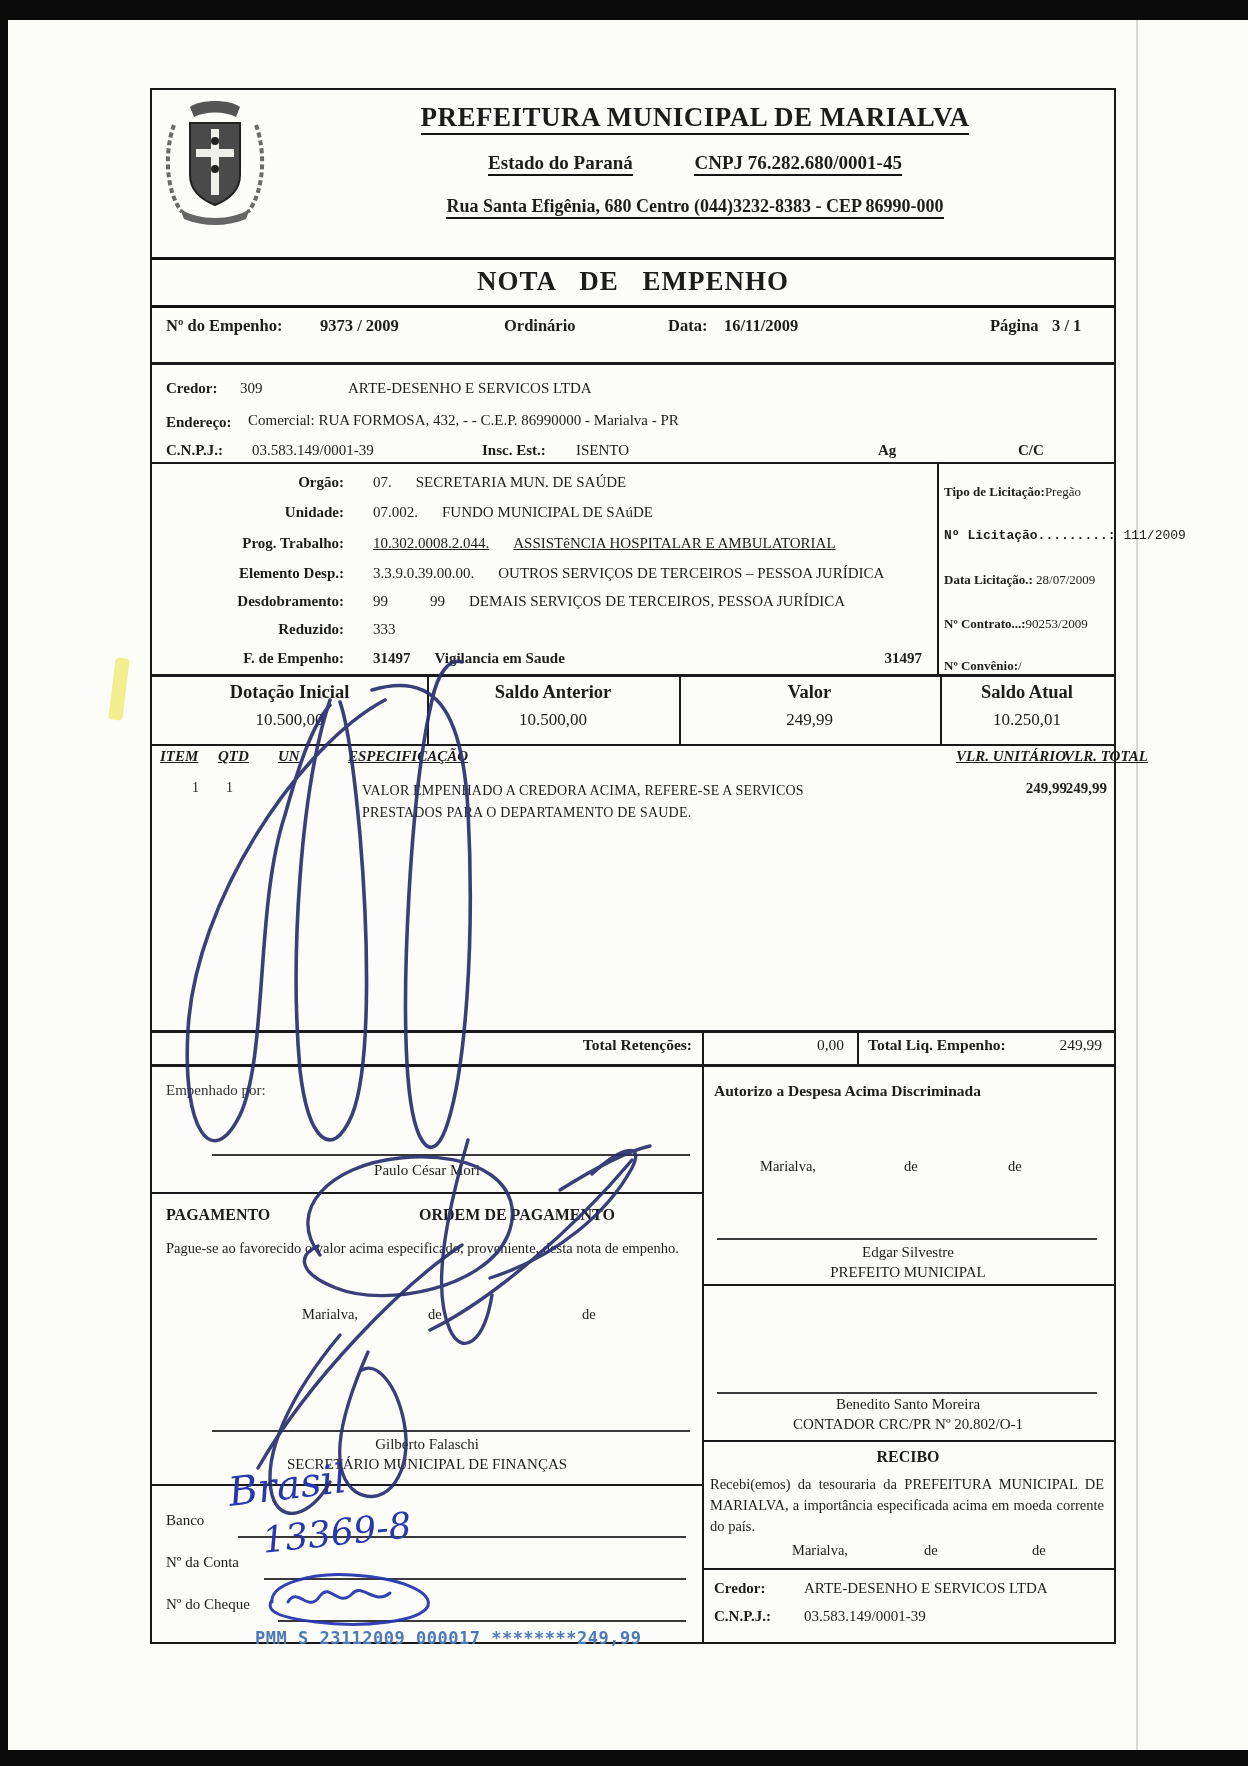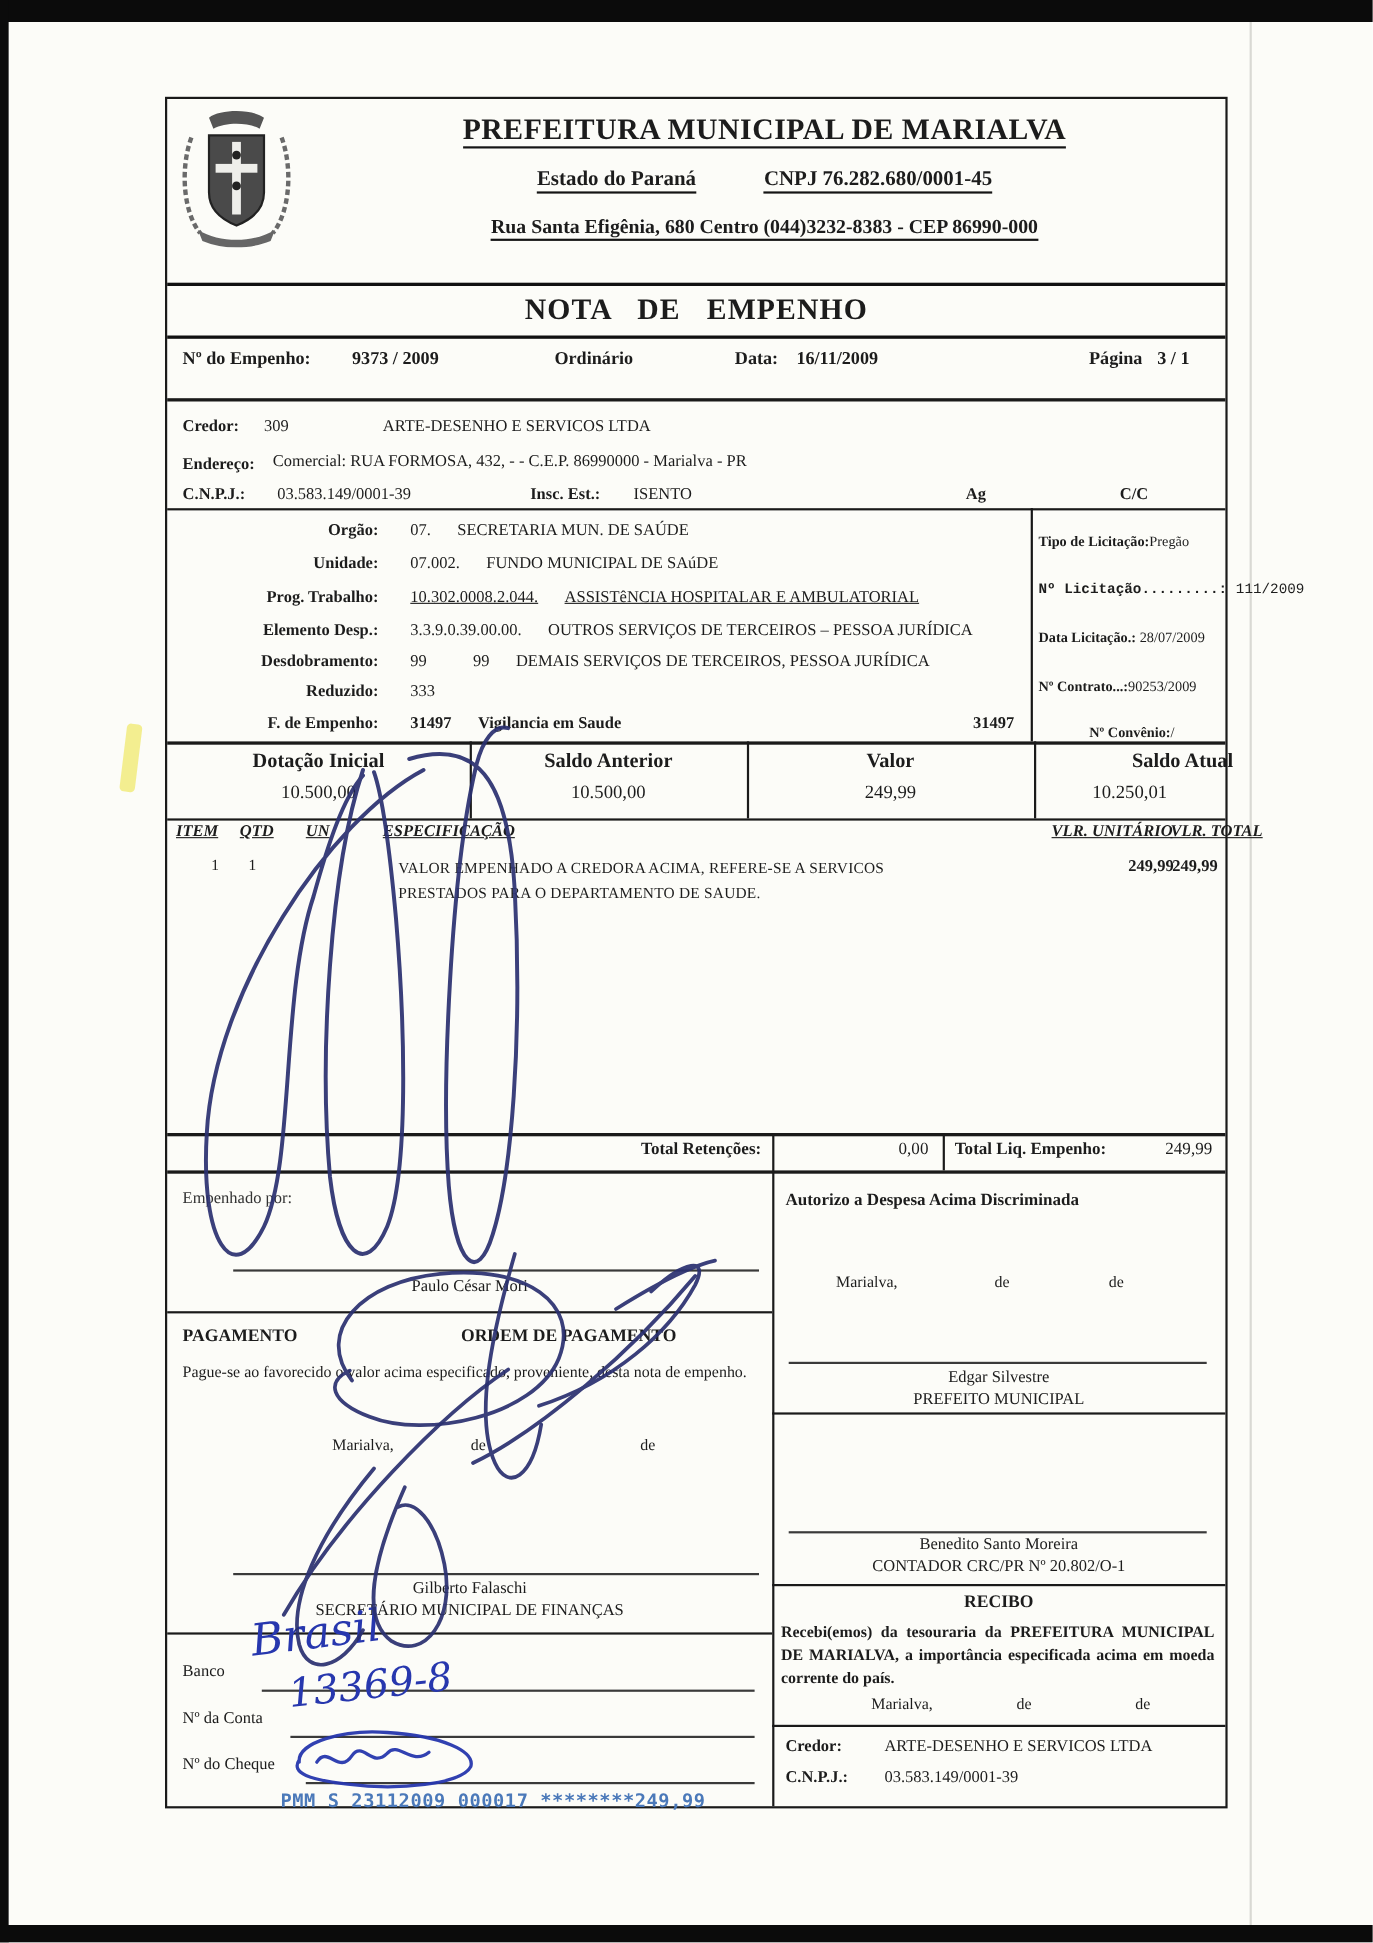--- a/index.html
+++ b/index.html
@@ -144,37 +144,37 @@
       </div>
       <div class="lic-line" style="top:66px;font-family:Liberation Mono, monospace;">
         <span class="lbl">Nº Licitação.........:</span> <span>111/2009</span>
       </div>
       <div class="lic-line" style="top:110px;">
         <span class="lbl">Data Licitação.:</span> <span>28/07/2009</span>
       </div>
       <div class="lic-line" style="top:154px;">
         <span class="lbl">Nº Contrato...:</span><span>90253/2009</span>
       </div>
-      <div class="lic-line" style="top:196px;text-align:center;">
+      <div class="lic-line" style="top:196px;">
         <span class="lbl">Nº Convênio:</span><span>/</span>
       </div>
     </div>
     <div class="hl" style="top:584px;height:2.5px;"></div>
 
     <div>
       <div class="vl" style="left:275px;top:584px;height:70px;"></div>
       <div class="vl" style="left:527px;top:584px;height:70px;"></div>
       <div class="vl" style="left:788px;top:584px;height:70px;"></div>
       <div class="saldo-h" style="left:0;width:275px;top:592px;">Dotação Inicial</div>
       <div class="saldo-v" style="left:0;width:275px;top:620px;">10.500,00</div>
       <div class="saldo-h" style="left:275px;width:252px;top:592px;">Saldo Anterior</div>
       <div class="saldo-v" style="left:275px;width:252px;top:620px;">10.500,00</div>
       <div class="saldo-h" style="left:527px;width:261px;top:592px;">Valor</div>
       <div class="saldo-v" style="left:527px;width:261px;top:620px;">249,99</div>
-      <div class="saldo-h" style="left:788px;width:174px;top:592px;padding-left:48px;">Saldo Atual</div>
+      <div class="saldo-h" style="left:788px;width:174px;top:592px;">Saldo Atual</div>
       <div class="saldo-v" style="left:788px;width:174px;top:620px;">10.250,01</div>
     </div>
     <div class="hl" style="top:654px;height:2px;"></div>
 
     <div>
       <span class="abs ith" style="left:8px;top:658px;">ITEM</span>
       <span class="abs ith" style="left:66px;top:658px;">QTD</span>
       <span class="abs ith" style="left:126px;top:658px;">UN</span>
       <span class="abs ith" style="left:196px;top:658px;">ESPECIFICAÇÃO</span>
       <span class="abs ith" style="right:48px;top:658px;">VLR. UNITÁRIO</span>
@@ -236,21 +236,21 @@
       <div class="abs ctr name" style="left:550px;width:412px;top:1154px;">Edgar Silvestre</div>
       <div class="abs ctr name" style="left:550px;width:412px;top:1174px;">PREFEITO MUNICIPAL</div>
       <div class="hl" style="top:1194px;height:2px;left:550px;"></div>
 
       <div class="sline" style="left:565px;top:1302px;width:380px;"></div>
       <div class="abs ctr name" style="left:550px;width:412px;top:1306px;">Benedito Santo Moreira</div>
       <div class="abs ctr name" style="left:550px;width:412px;top:1326px;">CONTADOR CRC/PR Nº 20.802/O-1</div>
       <div class="hl" style="top:1350px;height:2px;left:550px;"></div>
 
       <div class="abs ctr b" style="left:550px;width:412px;top:1358px;font-size:16px;">RECIBO</div>
-      <div class="abs para" style="left:558px;top:1384px;width:394px;text-align:justify;font-weight:bold;">Recebi(emos) da tesouraria da PREFEITURA MUNICIPAL DE MARIALVA, a importância especificada acima em moeda corrente do país.</div>
+      <div class="abs para" style="left:558px;top:1384px;width:394px;text-align:justify;">Recebi(emos) da tesouraria da PREFEITURA MUNICIPAL DE MARIALVA, a importância especificada acima em moeda corrente do país.</div>
       <div class="city">
         <span class="abs" style="left:640px;top:1452px;">Marialva,</span>
         <span class="abs" style="left:772px;top:1452px;">de</span>
         <span class="abs" style="left:880px;top:1452px;">de</span>
       </div>
       <div class="hl" style="top:1478px;height:2px;left:550px;"></div>
 
       <span class="abs lbl" style="left:562px;top:1490px;font-size:15px;">Credor:</span>
       <span class="abs" style="left:652px;top:1490px;font-size:15px;">ARTE-DESENHO E SERVICOS LTDA</span>
       <span class="abs lbl" style="left:562px;top:1518px;font-size:15px;">C.N.P.J.:</span>

